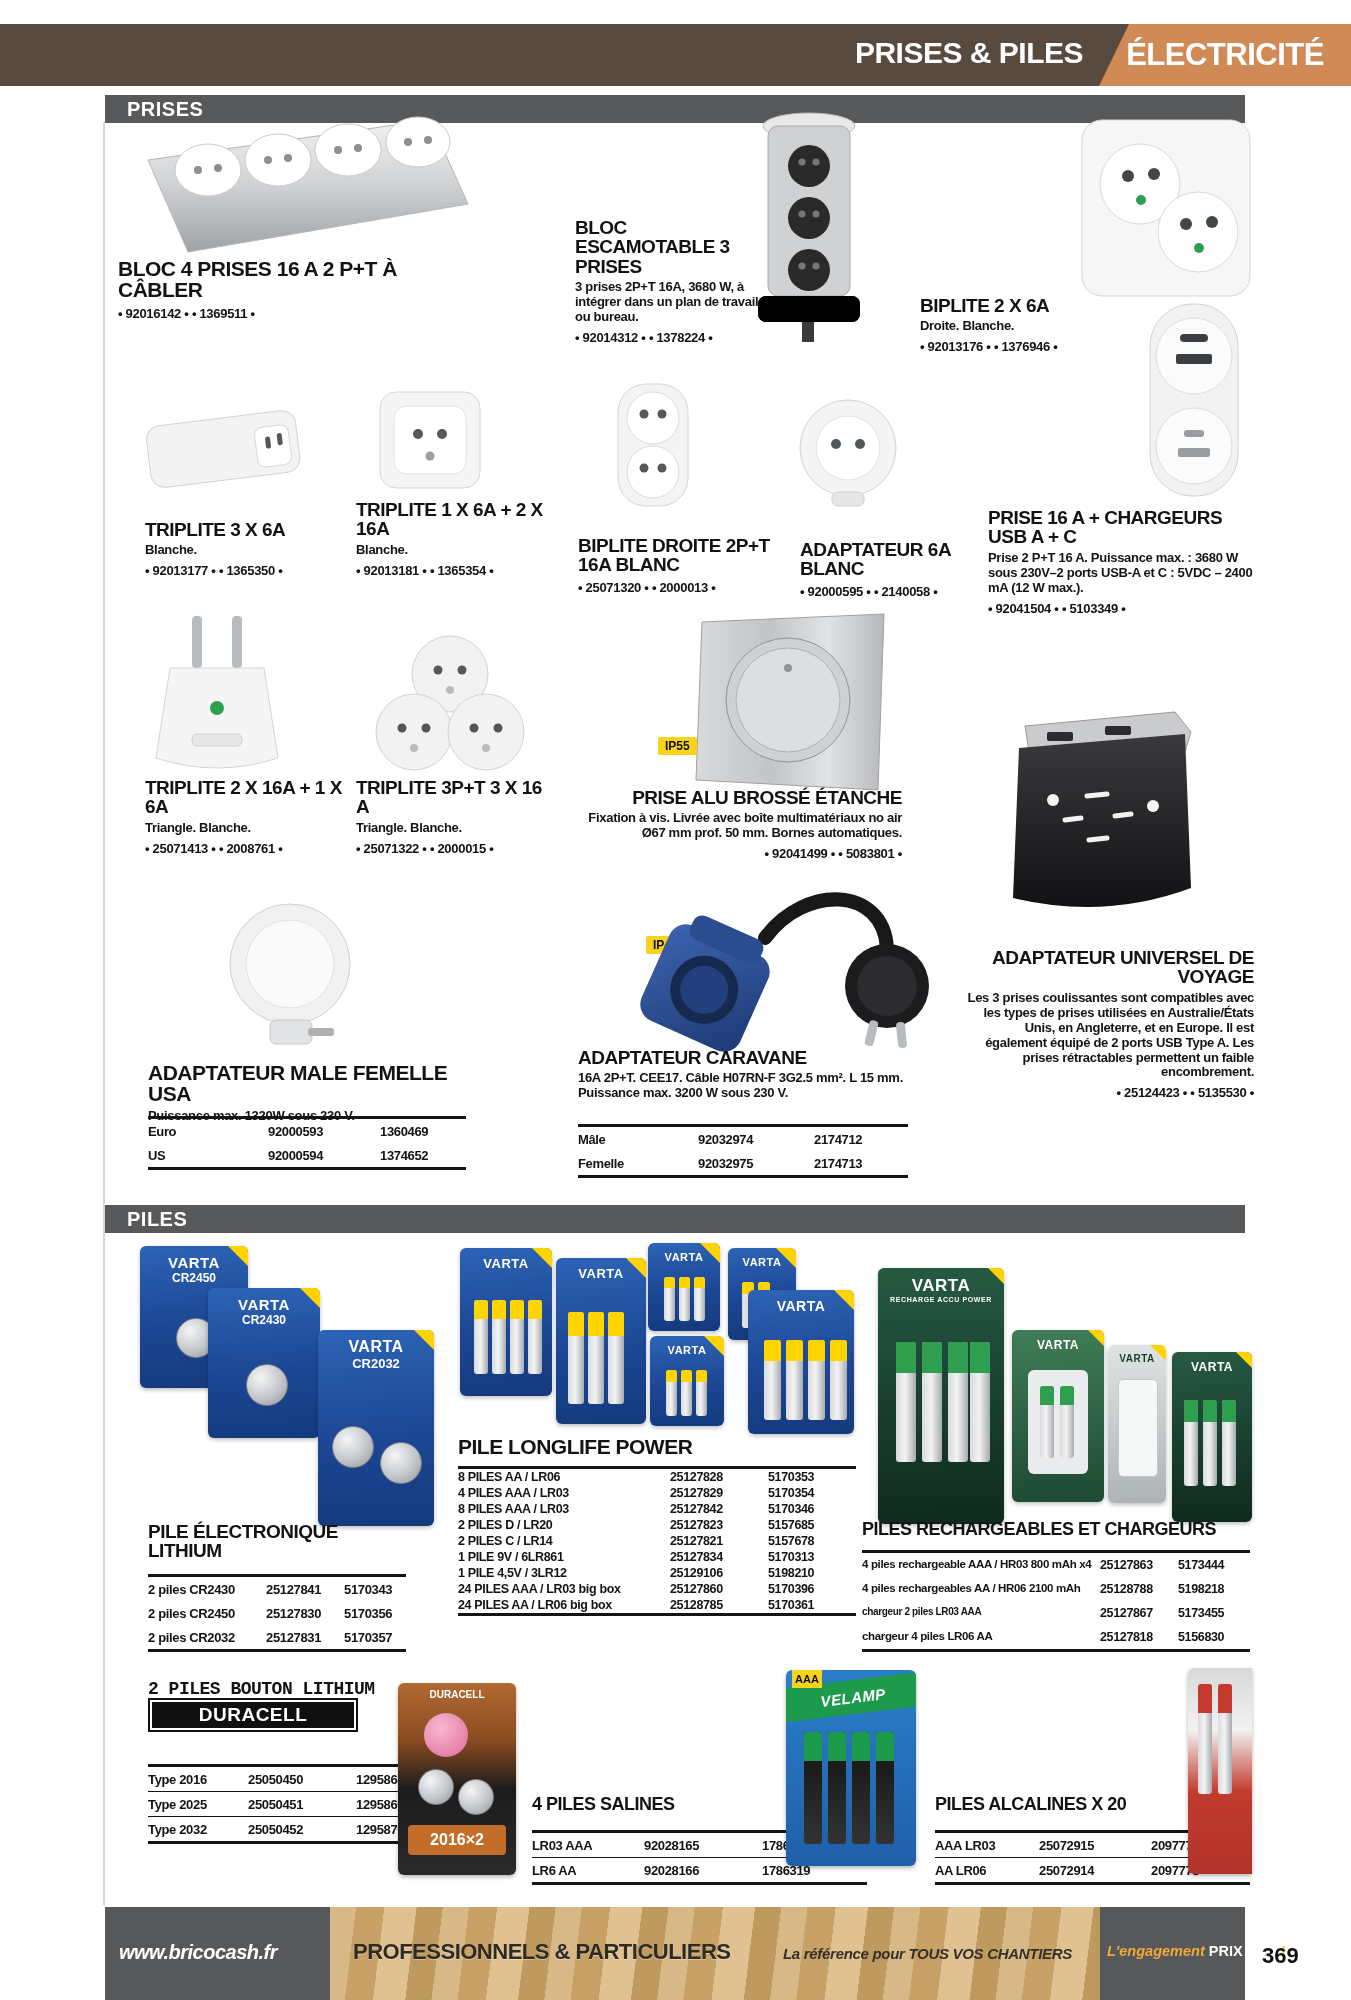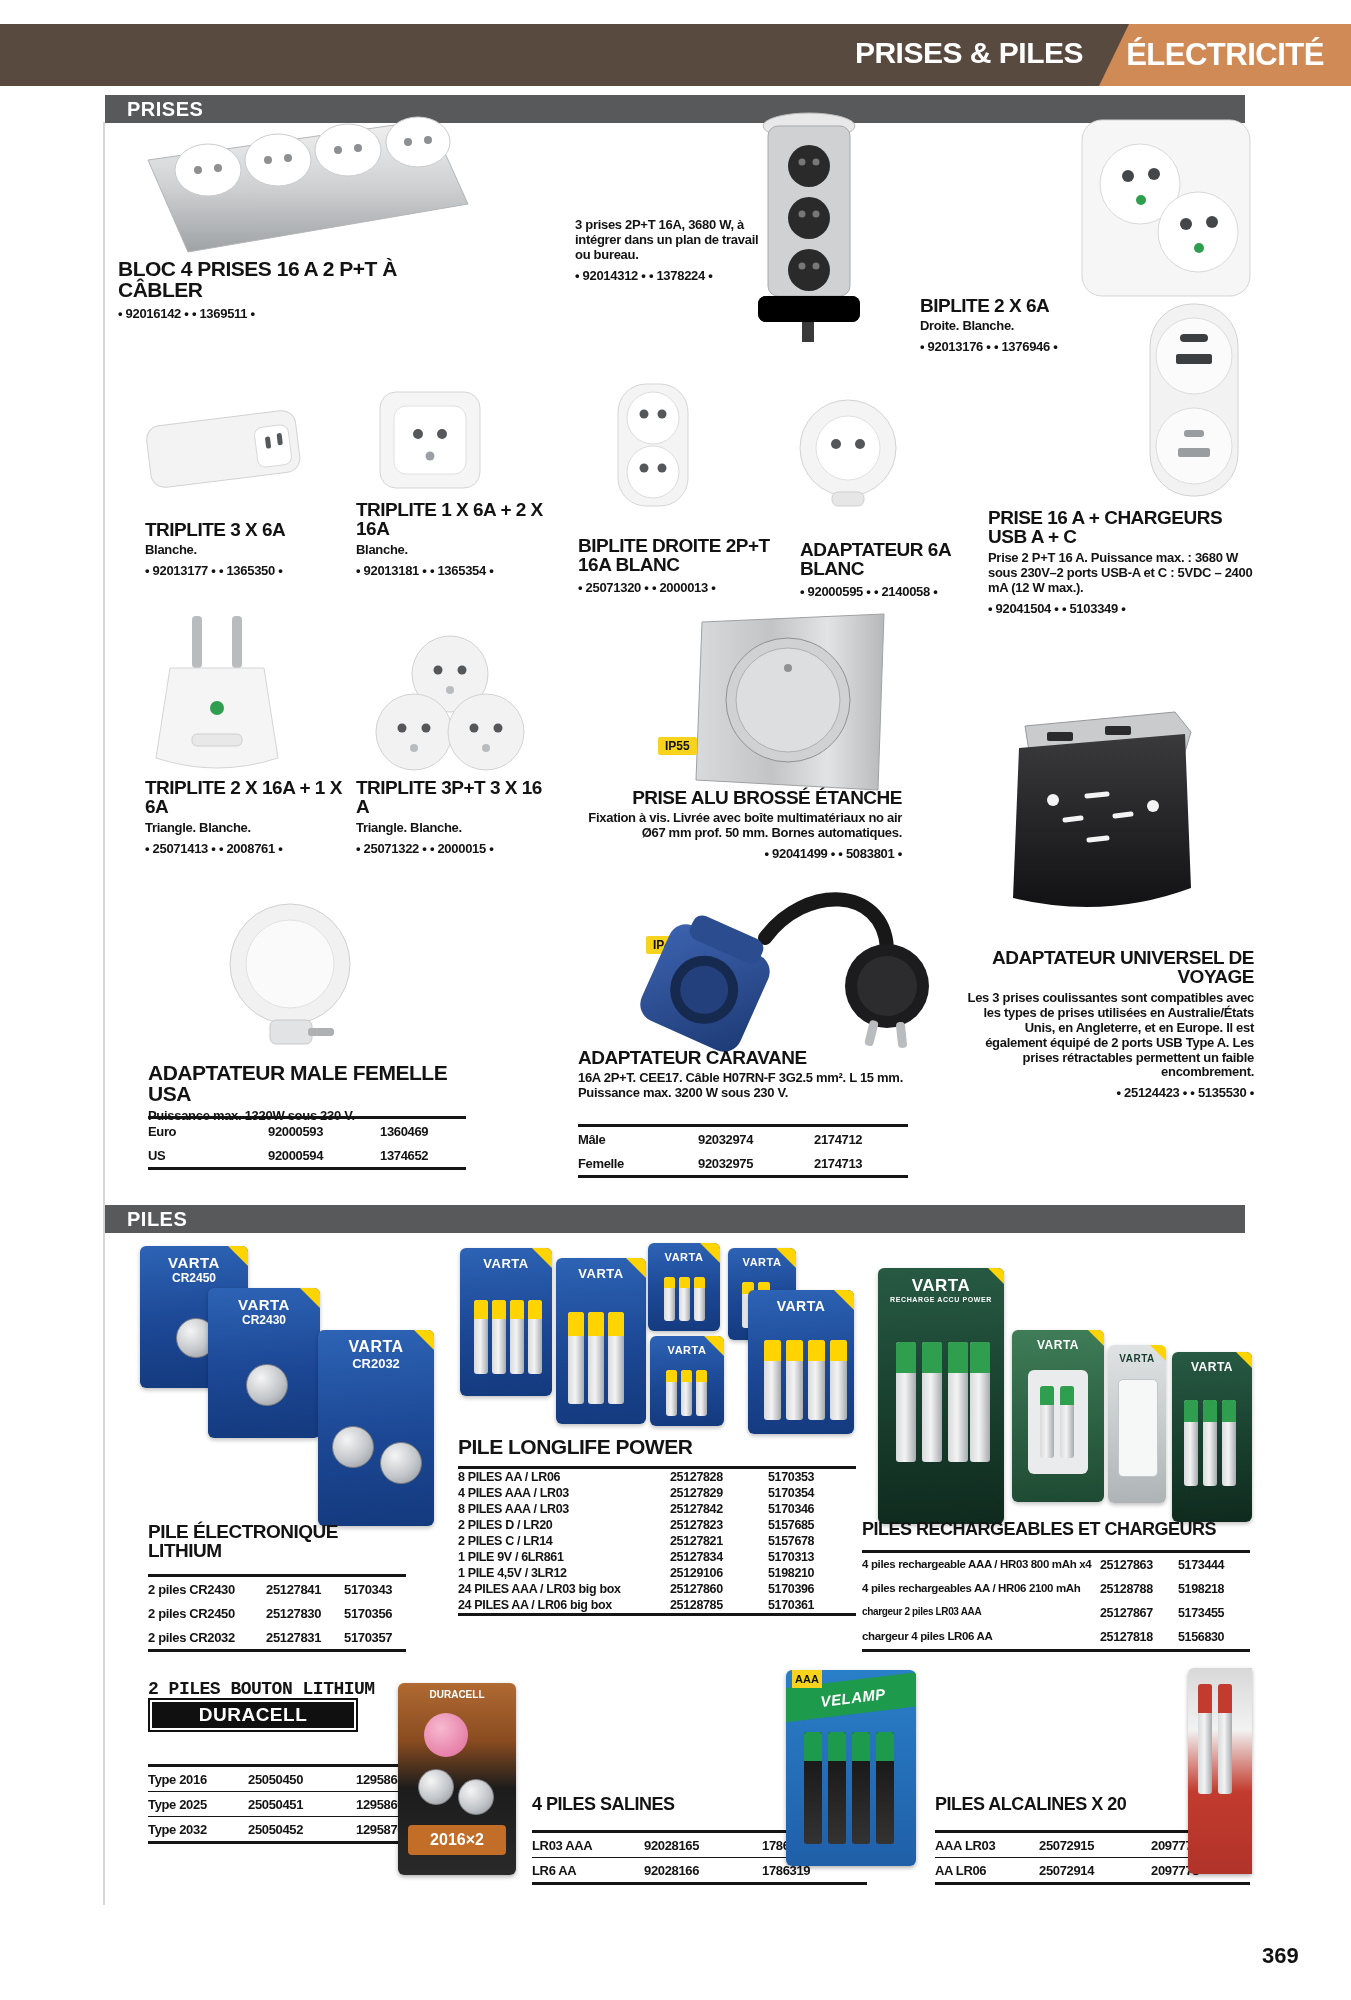--- a/index.html
+++ b/index.html
@@ -298,20 +298,21 @@
       <rect x="282" y="144" width="9" height="26" rx="4" fill="#b9bcbf" transform="rotate(-6 286 157)"></rect>
     </svg>
   </div>
 
   <div class="pblock" style="left:118px;top:258px;width:350px;">
     <div class="t-title big">BLOC 4 PRISES 16 A 2 P+T À CÂBLER</div>
     <div class="t-ref">• 92016142 •  • 1369511 •</div>
   </div>
 
   <div class="pblock" style="left:575px;top:218px;width:190px;">
+    <div class="t-title">BLOC ESCAMOTABLE 3 PRISES</div>
     <div class="t-desc">3 prises 2P+T 16A, 3680 W, à intégrer dans un plan de travail ou bureau.</div>
     <div class="t-ref">• 92014312 •  • 1378224 •</div>
   </div>
 
   <div class="pblock" style="left:920px;top:296px;width:235px;">
     <div class="t-title">BIPLITE 2 X 6A</div>
     <div class="t-desc">Droite. Blanche.</div>
     <div class="t-ref">• 92013176 •  • 1376946 •</div>
   </div>
 
@@ -780,15 +781,24 @@
 
   <div class="ph" style="left:1188px;top:1668px;width:64px;height:206px;background:linear-gradient(180deg,#d8d8d8 0%,#f2f2f2 30%,#c23b2e 60%,#b1332a 100%);border-radius:6px 0 0 6px;box-shadow:0 2px 4px rgba(0,0,0,.3);">
     <div class="batt" style="left:10px;top:16px;width:14px;height:110px;">
         <i style="background:#c23b2e;"></i>
       </div>
     <div class="batt" style="left:30px;top:16px;width:14px;height:110px;">
         <i style="background:#c23b2e;"></i>
       </div>
   </div>
 
+  <div class="footer">
+    <div class="wood"></div>
+    <div class="f-web">www.bricocash.fr</div>
+    <div class="f-pro">PROFESSIONNELS &amp; PARTICULIERS</div>
+    <div class="f-tag">La référence pour TOUS VOS CHANTIERS</div>
+    <div class="f-eng">
+      <span class="e1">L'engagement</span><span class="e2"> PRIX BAS </span><span class="e3">!</span>
+    </div>
+  </div>
   <div class="pageno">369</div>
 
 </div>
 
 </body></html>

